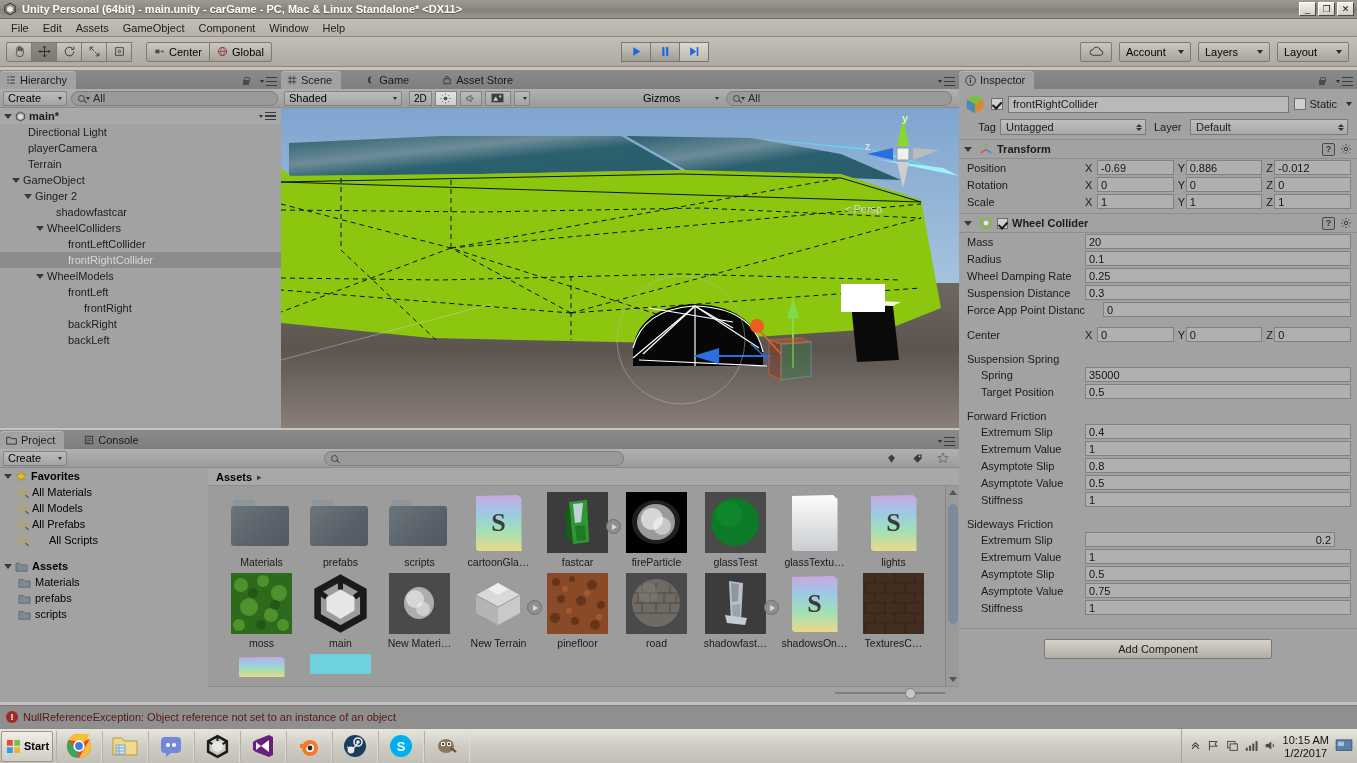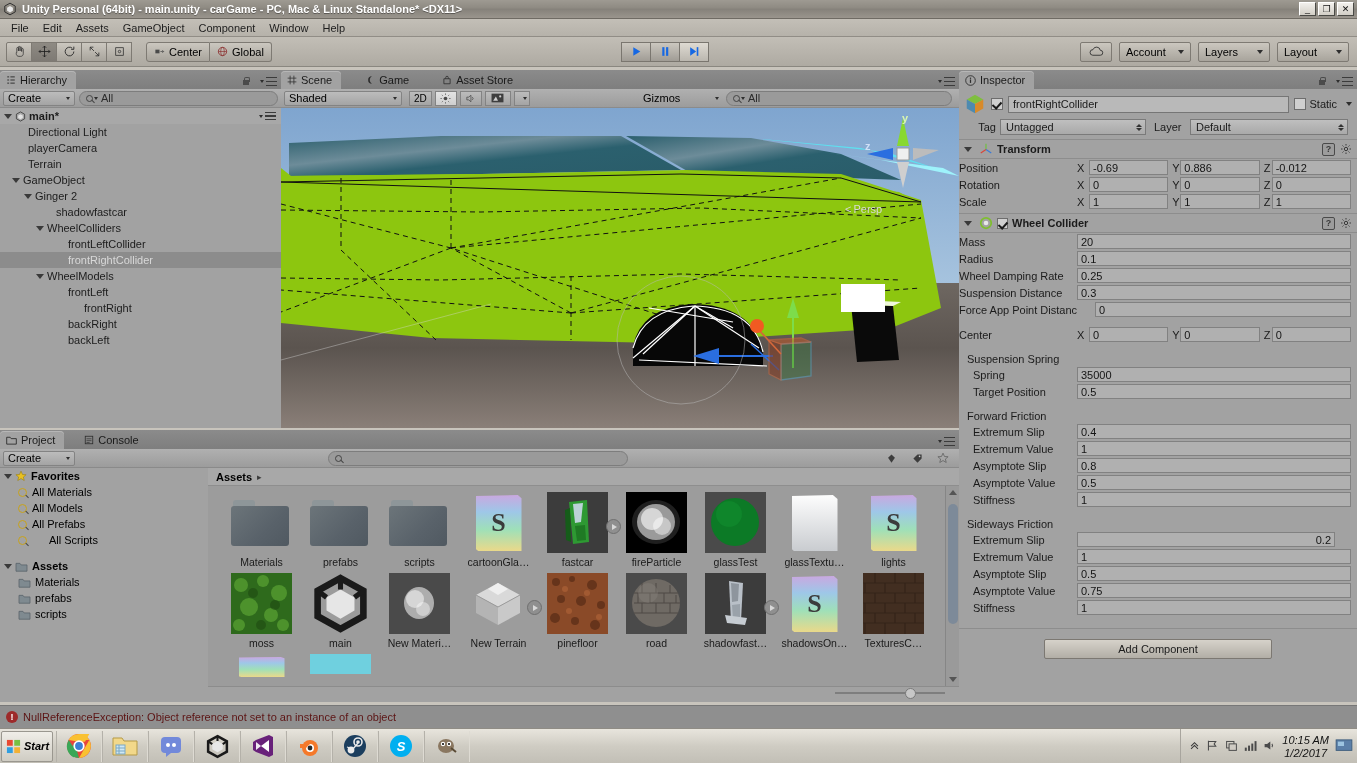--- a/index.html
+++ b/index.html
@@ -107,21 +107,21 @@
   .lock-ic:before{content:'';position:absolute;left:1px;top:3px;width:6px;height:5px;background:#4b4b4b;}
   .lock-ic:after{content:'';position:absolute;left:2px;top:0;width:4px;height:4px;border:1.4px solid #4b4b4b;border-bottom:none;border-radius:2px 2px 0 0;}
   .burger { width:11px;height:9px; display:flex; flex-direction:column; justify-content:space-between;}
   .burger i{display:block;height:1.4px;background:#3b3b3b;}
 
   .subbar {
     height:19px; background:linear-gradient(to bottom,#b0b0b0,#9c9c9c);
     border-bottom:1px solid #8a8a8a; display:flex; align-items:center; padding:0 3px; gap:4px;
   }
   .create-btn {
-    height:15px; padding:0 4px; display:flex; align-items:center; gap:19px;
+    height:15px; padding:0 4px; display:flex; align-items:center; gap:11px;
     background:linear-gradient(to bottom,#bcbcbc,#a4a4a4); border:1px solid #838383;
     border-radius:2px; font-size:11px;
   }
   .search-field {
     flex:1; height:15px; background:#9a9a9a; border:1px solid #7d7d7d;
     border-radius:8px; display:flex; align-items:center; padding:0 6px; gap:3px;
     font-size:11px; color:#2b2b2b;
   }
   .mag {
     width:7px;height:7px;border:1.4px solid #444;border-radius:50%;position:relative;flex:none;
@@ -176,21 +176,21 @@
   .comp-header {
     display:flex; align-items:center; gap:4px; padding:2px 5px;
     background:#a2a2a2; border-top:1px solid #8d8d8d; border-bottom:1px solid #8d8d8d;
     font-weight:bold;
   }
   .comp-ic { width:14px;height:14px; flex:none; }
   .comp-right{ margin-left:auto; display:flex; gap:5px; align-items:center;}
   .help-ic{width:13px;height:13px;border:1px solid #4a4a4a;border-radius:2px;font-size:9px;display:flex;align-items:center;justify-content:center;color:#3a3a3a;background:#9c9c9c;}
   .gear-ic{width:12px;height:12px;position:relative;}
 
-  .prop-row { display:flex; align-items:center; height:17px; padding-left:0; }
+  .prop-row { display:flex; align-items:center; height:17px; padding-left:8px; }
   .prop-label { width:118px; font-size:11px; white-space:nowrap; overflow:hidden; flex:none;}
   .prop-label.ind { padding-left:14px; width:118px;}
   .field {
     height:15px; background:#b0b0b0; border:1px solid #818181;
     display:flex; align-items:center; padding:0 3px; font-size:11px; color:#141414;
   }
   .vec { display:flex; align-items:center; gap:0; flex:1; padding-right:6px;}
   .vec .ax { width:12px; text-align:left; font-size:11px; }
   .vec .field { flex:1; }
   .group-label { padding:3px 0 1px 8px; font-size:11px;}
@@ -243,21 +243,21 @@
     background:#8f8f8f; border-top:1px solid #777;
     display:flex; align-items:center; padding-left:6px; gap:5px;
   }
   .err-ic { width:12px;height:12px;border-radius:50%;background:#9d2a2a;color:#fff;font-size:9px;display:flex;align-items:center;justify-content:center;font-weight:bold; flex:none;}
   .status-text { font-size:11px; color:#5c1414; }
 
   
   .taskbar {
     position:absolute; left:0; bottom:0; width:1357px; height:35px;
     background:linear-gradient(to bottom,#e8e5dd,#cfccc3 50%,#c2bfb6);
-    border-top:1px solid #8f8c85; display:flex; align-items:center;font-style:italic;
+    border-top:1px solid #8f8c85; display:flex; align-items:center;
   }
   .start-btn{
     height:31px;width:52px;margin:2px 3px 2px 1px;
     background:linear-gradient(to bottom,#f0eee8,#cfccc3);
     border:1px solid #9a978f; border-radius:2px;
     display:flex;align-items:center;gap:3px; padding-left:4px;
     font-size:11px;font-weight:bold;
   }
   .tb-icon{
     width:46px;height:31px;margin:2px 0; border-left:1px solid #b4b1a9; border-right:1px solid #dedbd3;

